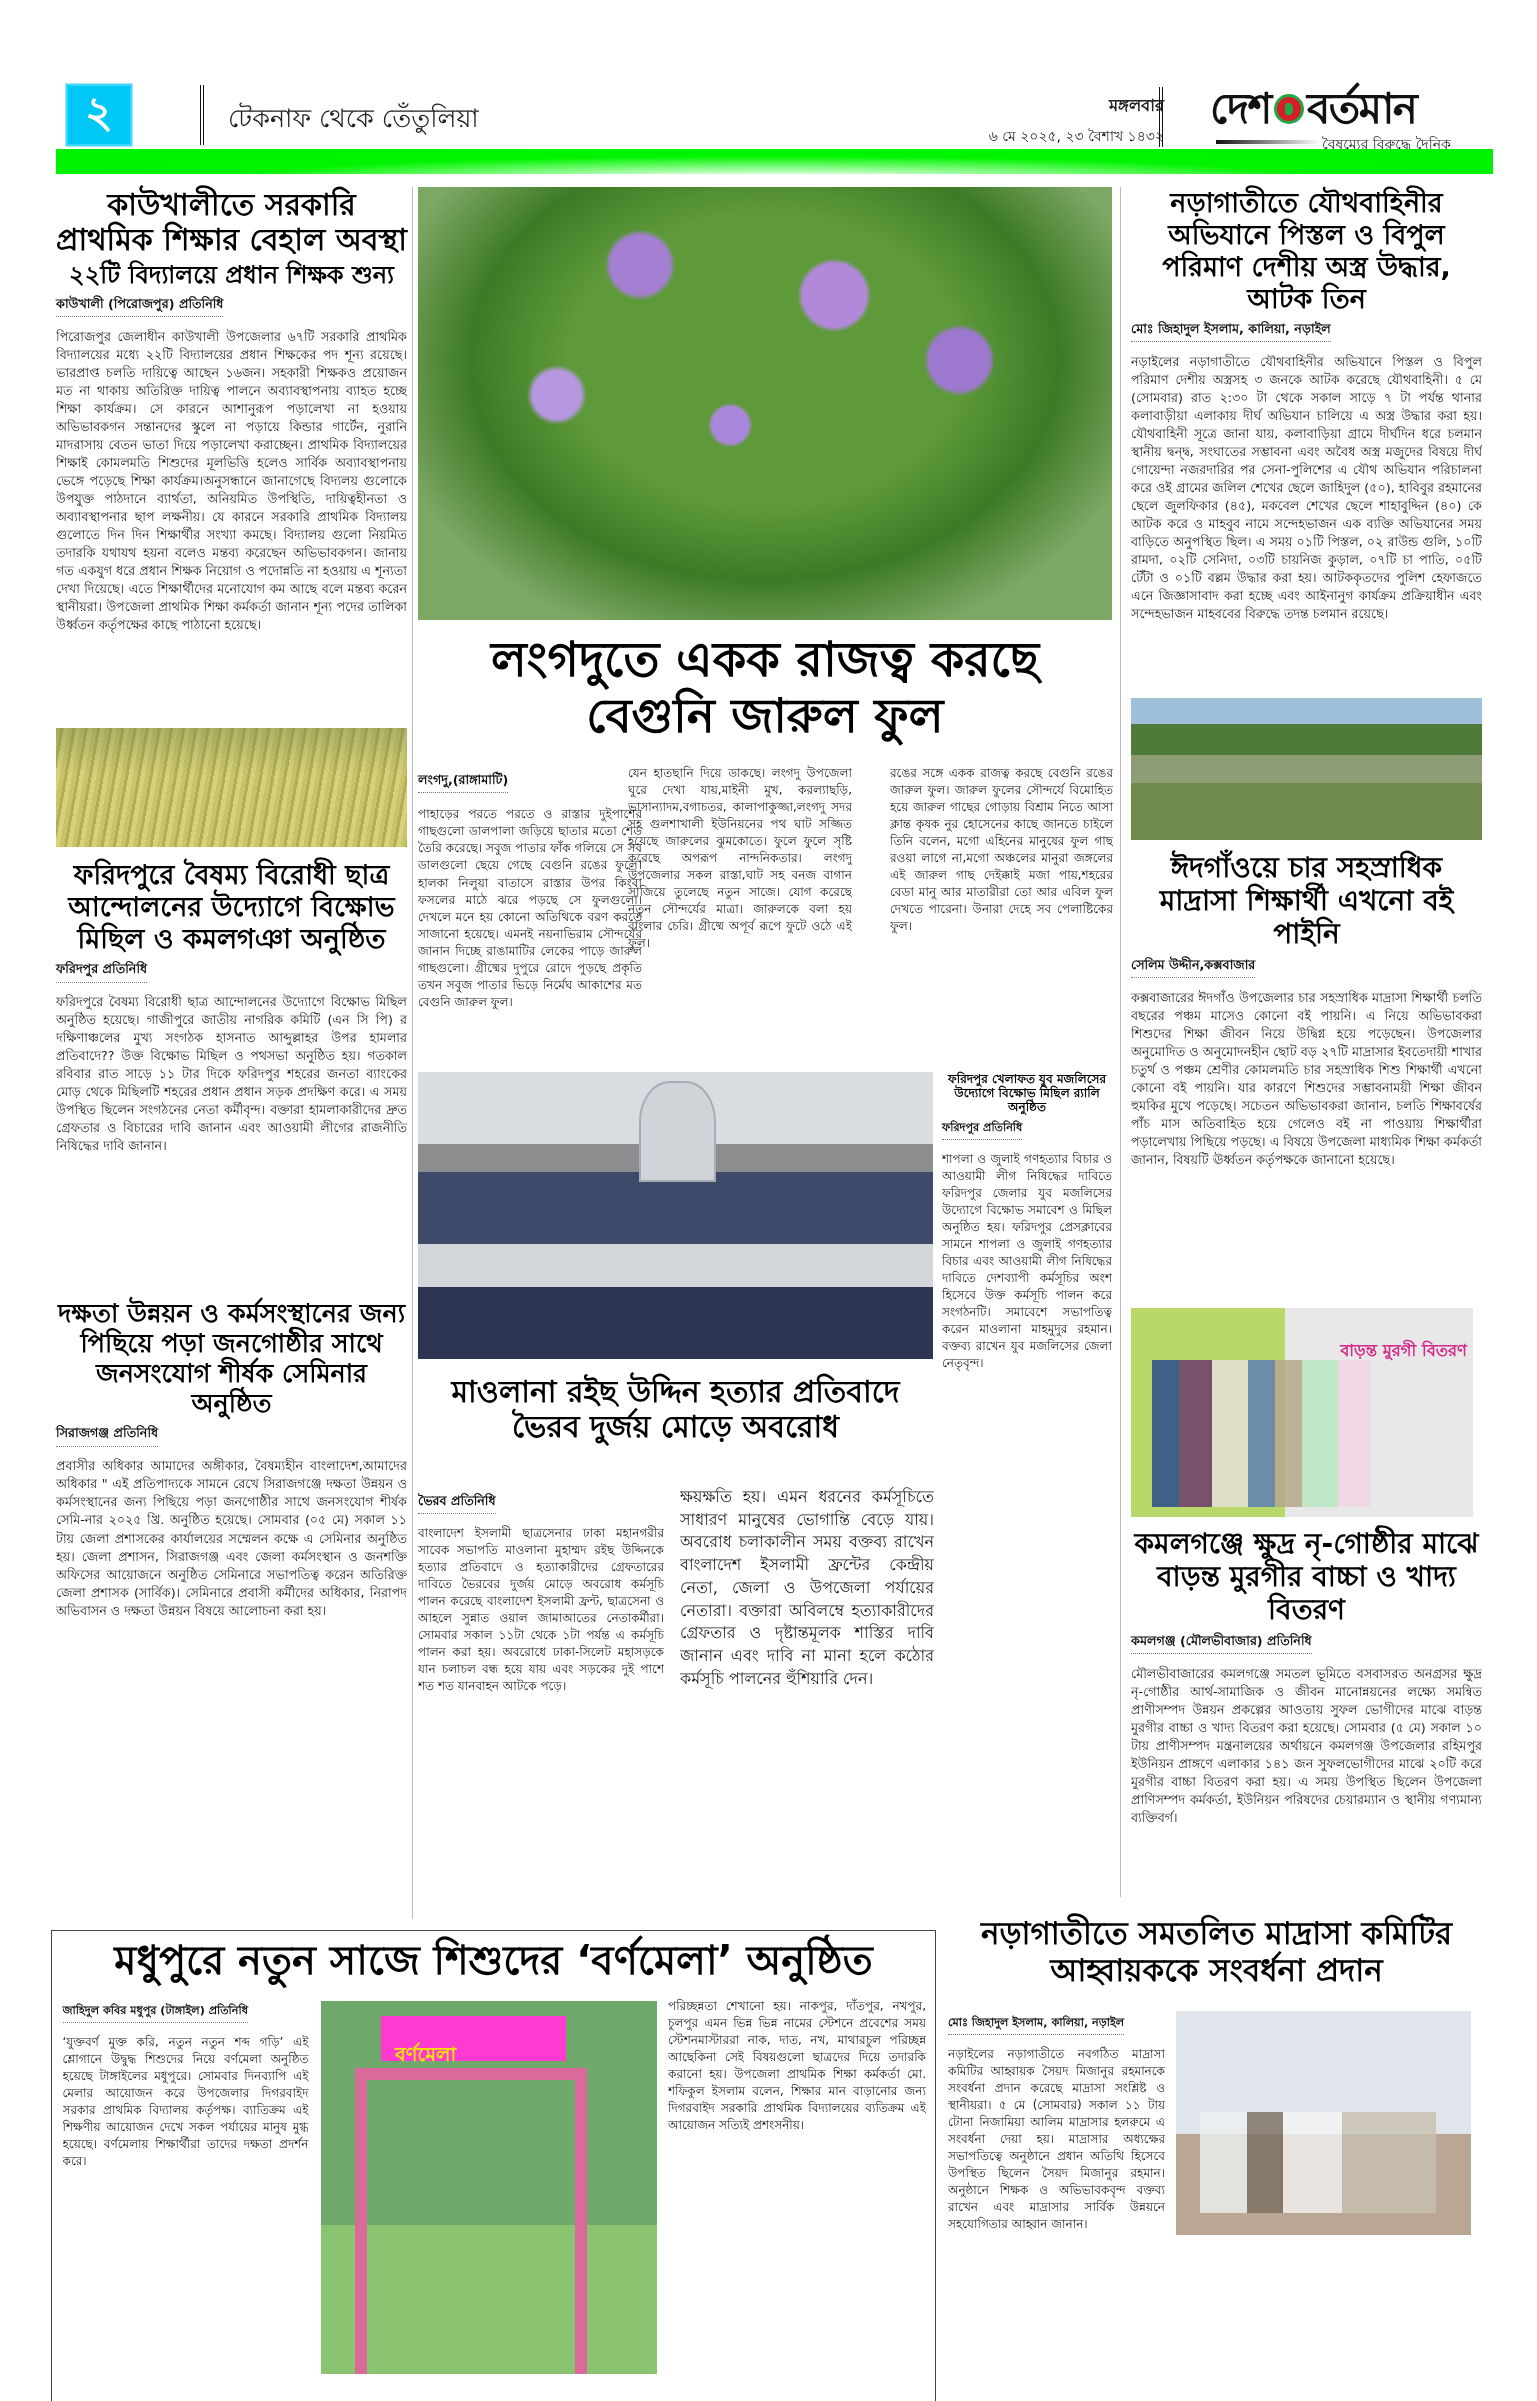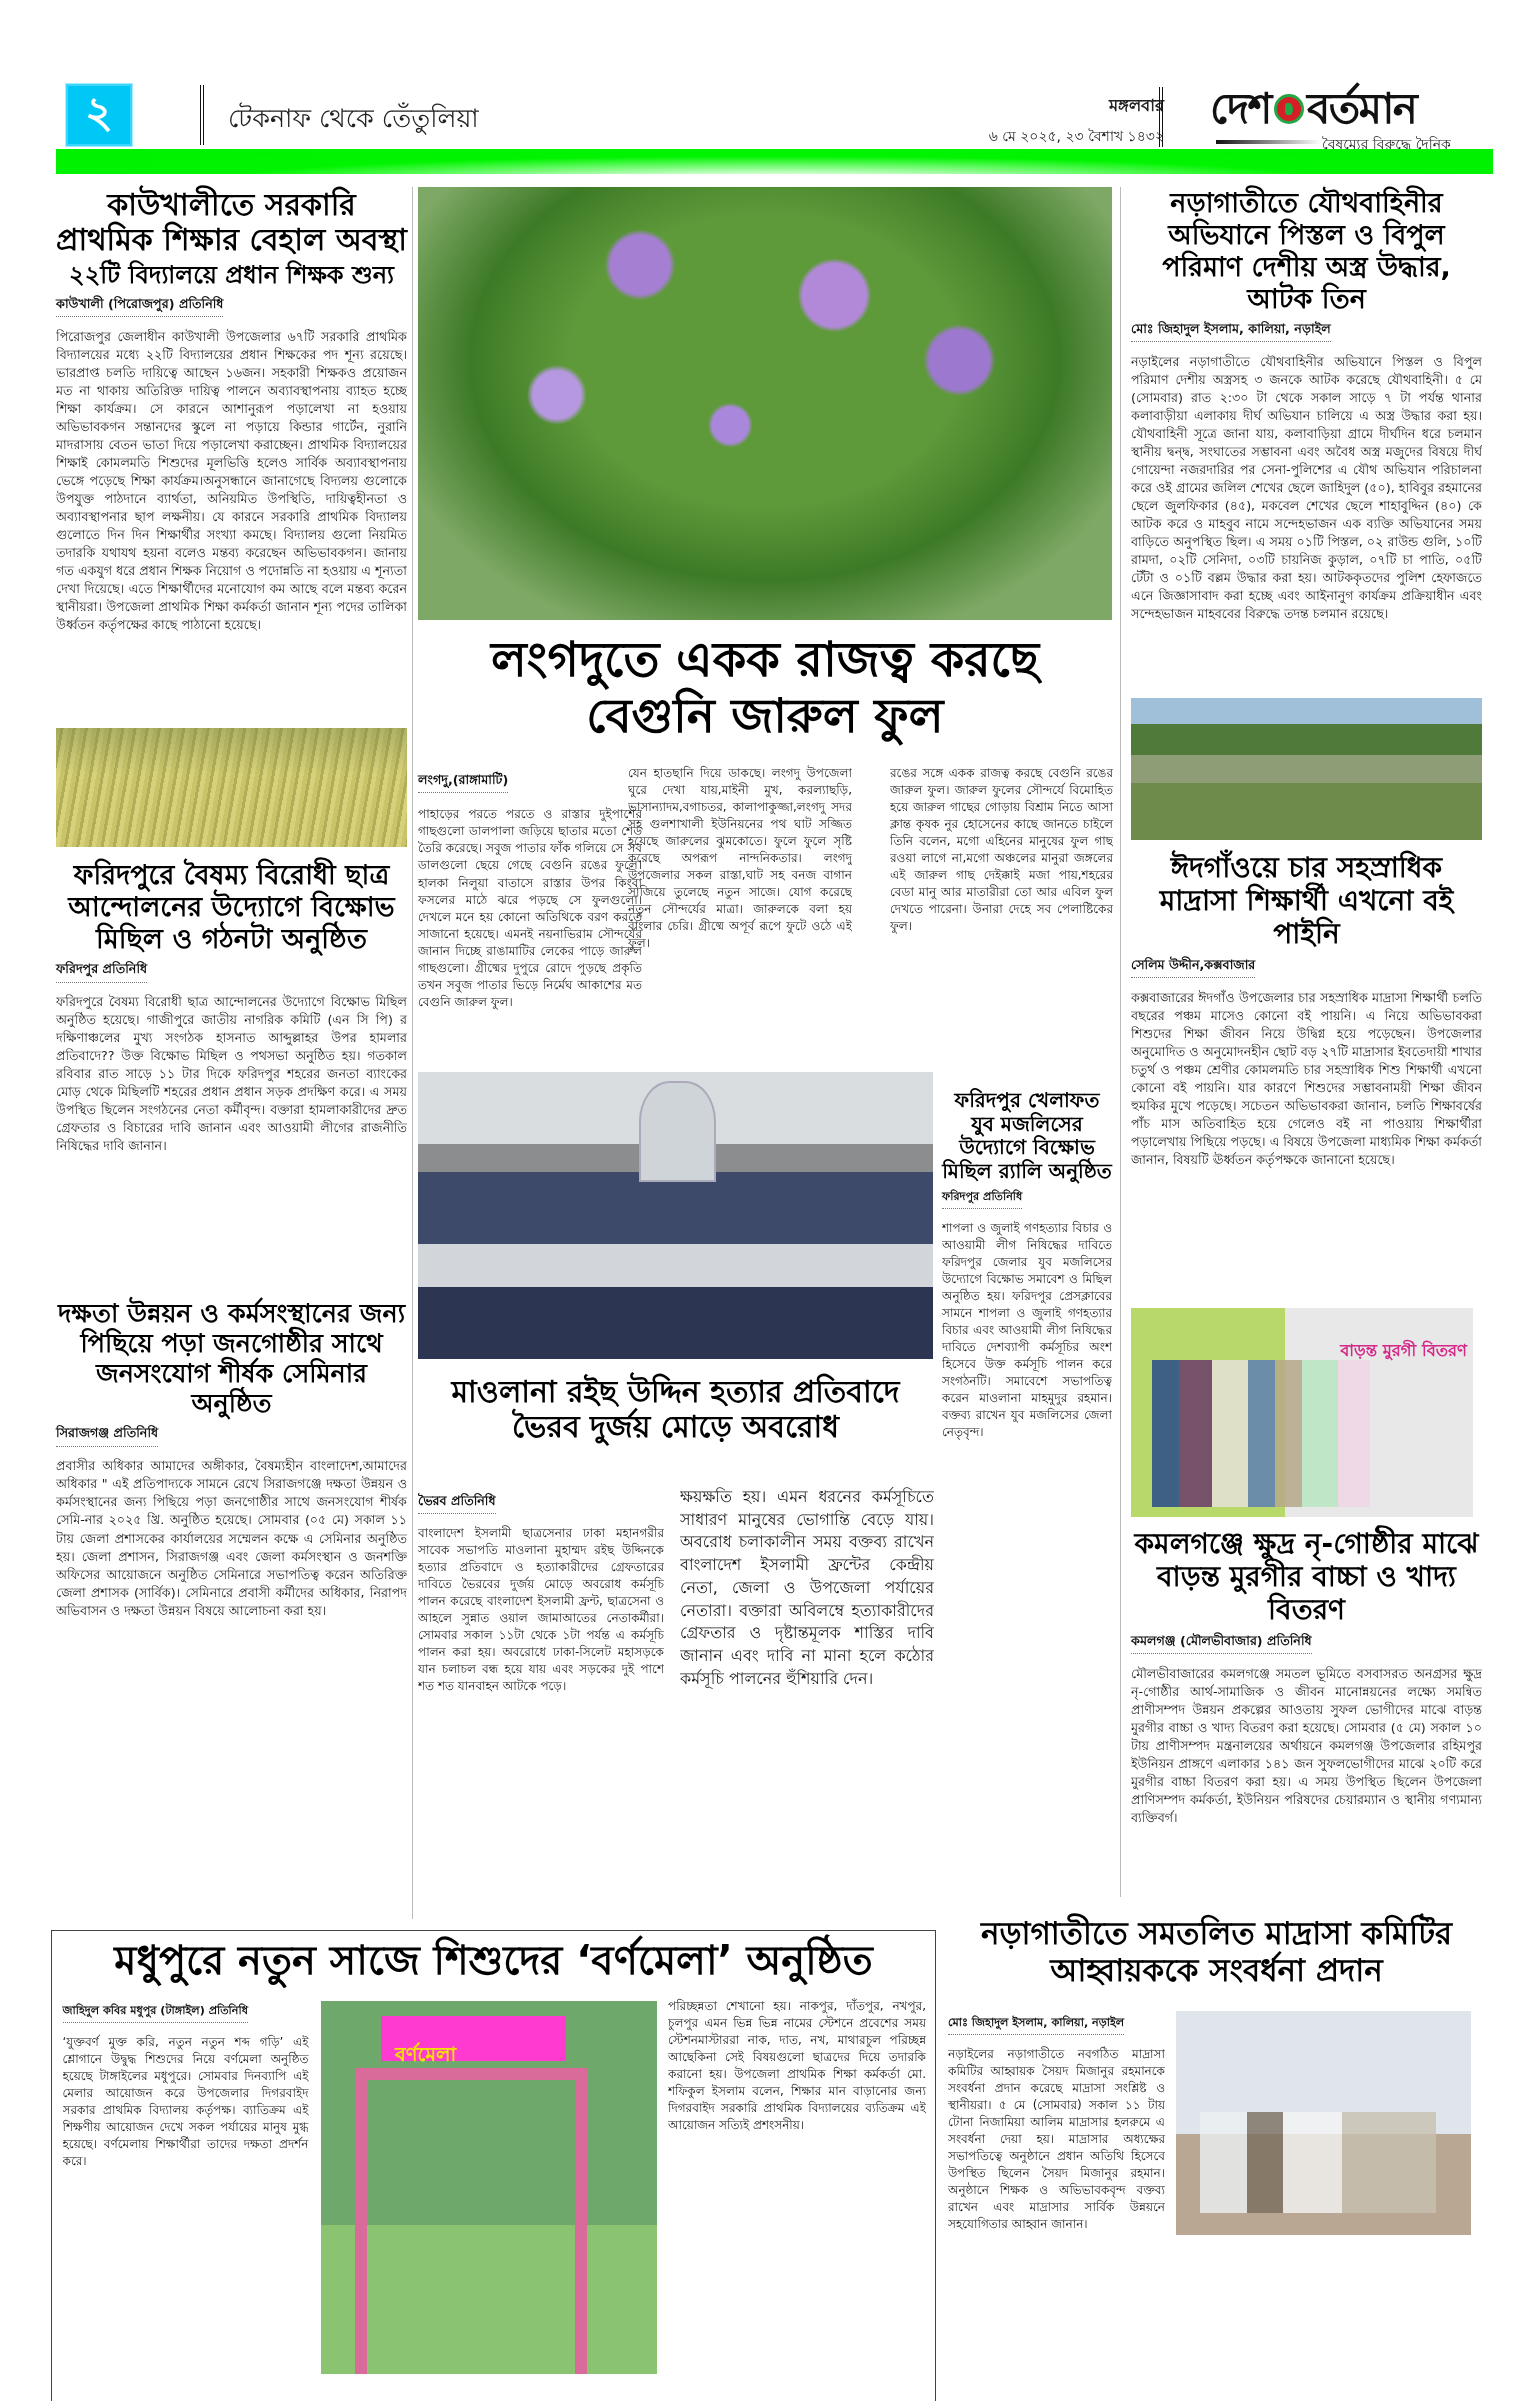--- a/index.html
+++ b/index.html
@@ -79,21 +79,21 @@
 
 <div class="abs" style="left:56px; top:187px; width:351px;">
   <div class="headline" style="font-size:30px;">কাউখালীতে সরকারি প্রাথমিক শিক্ষার বেহাল অবস্থা</div>
   <div class="headline" style="font-size:24px; margin-top:3px;">২২টি বিদ্যালয়ে প্রধান শিক্ষক শুন্য</div>
   <div class="byline">কাউখালী (পিরোজপুর) প্রতিনিধি</div>
   <div class="body" style="height:351px; overflow:hidden;">পিরোজপুর জেলাধীন কাউখালী উপজেলার ৬৭টি সরকারি প্রাথমিক বিদ্যালয়ের মধ্যে ২২টি বিদ্যালয়ের প্রধান শিক্ষকের পদ শূন্য রয়েছে। ভারপ্রাপ্ত চলতি দায়িত্বে আছেন ১৬জন। সহকারী শিক্ষকও প্রয়োজন মত না থাকায় অতিরিক্ত দায়িত্ব পালনে অব্যাবস্থাপনায় ব্যাহত হচ্ছে শিক্ষা কার্যক্রম। সে কারনে আশানুরূপ পড়ালেখা না হওয়ায় অভিভাবকগন সন্তানদের স্কুলে না পড়ায়ে কিন্ডার গার্টেন, নুরানি মাদরাসায় বেতন ভাতা দিয়ে পড়ালেখা করাচ্ছেন। প্রাথমিক বিদ্যালয়ের শিক্ষাই কোমলমতি শিশুদের মূলভিত্তি হলেও সার্বিক অব্যাবস্থাপনায় ভেঙ্গে পড়েছে শিক্ষা কার্যক্রম।অনুসন্ধানে জানাগেছে বিদ্যলয় গুলোকে উপযুক্ত পাঠদানে ব্যার্থতা, অনিয়মিত উপস্থিতি, দায়িত্বহীনতা ও অব্যাবস্থাপনার ছাপ লক্ষনীয়। যে কারনে সরকারি প্রাথমিক বিদ্যালয় গুলোতে দিন দিন শিক্ষার্থীর সংখ্যা কমছে। বিদ্যালয় গুলো নিয়মিত তদারকি যথাযথ হয়না বলেও মন্তব্য করেছেন অভিভাবকগন। জানায় গত একযুগ ধরে প্রধান শিক্ষক নিয়োগ ও পদোন্নতি না হওয়ায় এ শূন্যতা দেখা দিয়েছে। এতে শিক্ষার্থীদের মনোযোগ কম আছে বলে মন্তব্য করেন স্থানীয়রা। উপজেলা প্রাথমিক শিক্ষা কর্মকর্তা জানান শূন্য পদের তালিকা উর্ধ্বতন কর্তৃপক্ষের কাছে পাঠানো হয়েছে।</div>
 </div>
 <div class="abs photo ph-field" style="left:56px; top:728px; width:351px; height:119px; position:absolute;"></div>
 
 <div class="abs" style="left:56px; top:859px; width:351px;">
-  <div class="headline" style="font-size:27px;">ফরিদপুরে বৈষম্য বিরোধী ছাত্র আন্দোলনের উদ্যোগে বিক্ষোভ মিছিল ও গঠনটা অনুষ্ঠিত</div>
+  <div class="headline" style="font-size:27px;">ফরিদপুরে বৈষম্য বিরোধী ছাত্র আন্দোলনের উদ্যোগে বিক্ষোভ মিছিল ও কমলগঞা অনুষ্ঠিত</div>
   <div class="byline">ফরিদপুর প্রতিনিধি</div>
   <div class="body" style="height:246px; overflow:hidden;">ফরিদপুরে বৈষম্য বিরোধী ছাত্র আন্দোলনের উদ্যোগে বিক্ষোভ মিছিল অনুষ্ঠিত হয়েছে। গাজীপুরে জাতীয় নাগরিক কমিটি (এন সি পি) র দক্ষিণাঞ্চলের মুখ্য সংগঠক হাসনাত আব্দুল্লাহর উপর হামলার প্রতিবাদে?? উক্ত বিক্ষোভ মিছিল ও পথসভা অনুষ্ঠিত হয়। গতকাল রবিবার রাত সাড়ে ১১ টার দিকে ফরিদপুর শহরের জনতা ব্যাংকের মোড় থেকে মিছিলটি শহরের প্রধান প্রধান সড়ক প্রদক্ষিণ করে। এ সময় উপস্থিত ছিলেন সংগঠনের নেতা কর্মীবৃন্দ। বক্তারা হামলাকারীদের দ্রুত গ্রেফতার ও বিচারের দাবি জানান এবং আওয়ামী লীগের রাজনীতি নিষিদ্ধের দাবি জানান।</div>
 </div>
 
 <div class="abs" style="left:56px; top:1299px; width:351px;">
   <div class="headline" style="font-size:25.4px;">দক্ষতা উন্নয়ন ও কর্মসংস্থানের জন্য পিছিয়ে পড়া জনগোষ্ঠীর সাথে জনসংযোগ শীর্ষক সেমিনার অনুষ্ঠিত</div>
   <div class="byline">সিরাজগঞ্জ প্রতিনিধি</div>
   <div class="body" style="height:478px; overflow:hidden;">প্রবাসীর অধিকার আমাদের অঙ্গীকার, বৈষম্যহীন বাংলাদেশ,আমাদের অধিকার " এই প্রতিপাদ্যকে সামনে রেখে সিরাজগঞ্জে দক্ষতা উন্নয়ন ও কর্মসংস্থানের জন্য পিছিয়ে পড়া জনগোষ্ঠীর সাথে জনসংযোগ শীর্ষক সেমি-নার ২০২৫ খ্রি. অনুষ্ঠিত হয়েছে। সোমবার (০৫ মে) সকাল ১১ টায় জেলা প্রশাসকের কার্যালয়ের সম্মেলন কক্ষে এ সেমিনার অনুষ্ঠিত হয়। জেলা প্রশাসন, সিরাজগঞ্জ এবং জেলা কর্মসংস্থান ও জনশক্তি অফিসের আয়োজনে অনুষ্ঠিত সেমিনারে সভাপতিত্ব করেন অতিরিক্ত জেলা প্রশাসক (সার্বিক)। সেমিনারে প্রবাসী কর্মীদের অধিকার, নিরাপদ অভিবাসন ও দক্ষতা উন্নয়ন বিষয়ে আলোচনা করা হয়।</div>
 </div>
 
@@ -111,21 +111,21 @@
 <div class="abs" style="left:628px; top:765px; width:224px;">
   <div class="body" style="font-size:12px; height:299px; overflow:hidden;">যেন হাতছানি দিয়ে ডাকছে। লংগদু উপজেলা ঘুরে দেখা যায়,মাইনী মুখ, করল্যাছড়ি, ভাসান্যাদম,বগাচতর, কালাপাকুজ্জা,লংগদু সদর সহ গুলশাখালী ইউনিয়নের পথ ঘাট সজ্জিত হয়েছে জারুলের ঝুমকোতে। ফুলে ফুলে সৃষ্টি করেছে অপরূপ নান্দনিকতার। লংগদু উপজেলার সকল রাস্তা,ঘাট সহ বনজ বাগান সাজিয়ে তুলেছে নতুন সাজে। যোগ করেছে নতুন সৌন্দর্যের মাত্রা। জারুলকে বলা হয় বাংলার চেরি। গ্রীষ্মে অপূর্ব রূপে ফুটে ওঠে এই ফুল।</div>
 </div>
 <div class="abs" style="left:890px; top:765px; width:223px;">
   <div class="body" style="font-size:12px; height:299px; overflow:hidden;">রঙের সঙ্গে একক রাজত্ব করছে বেগুনি রঙের জারুল ফুল। জারুল ফুলের সৌন্দর্যে বিমোহিত হয়ে জারুল গাছের গোড়ায় বিশ্রাম নিতে আসা ক্লান্ত কৃষক নুর হোসেনের কাছে জানতে চাইলে তিনি বলেন, মগো এহিনের মানুষের ফুল গাছ রওয়া লাগে না,মগো অঞ্চলের মানুরা জঙ্গলের এই জারুল গাছ দেইক্কাই মজা পায়,শহরের বেডা মানু আর মাতারীরা তো আর এবিল ফুল দেখতে পারেনা। উনারা দেহে সব পেলাষ্টিকের ফুল।</div>
 </div>
 
 <div class="abs photo ph-protest" style="left:418px; top:1072px; width:515px; height:287px; position:absolute;"></div>
 
 <div class="abs" style="left:942px; top:1072px; width:170px;">
-  <div class="headline" style="font-size:20px;margin-top:17px;">ফরিদপুর খেলাফত যুব মজলিসের উদ্যোগে বিক্ষোভ মিছিল র‍্যালি অনুষ্ঠিত</div>
+  <div class="headline" style="font-size:12px;">ফরিদপুর খেলাফত যুব মজলিসের উদ্যোগে বিক্ষোভ মিছিল র‍্যালি অনুষ্ঠিত</div>
   <div class="byline" style="font-size:11.2px;">ফরিদপুর প্রতিনিধি</div>
   <div class="body" style="font-size:12px; height:769px; overflow:hidden;">শাপলা ও জুলাই গণহত্যার বিচার ও আওয়ামী লীগ নিষিদ্ধের দাবিতে ফরিদপুর জেলার যুব মজলিসের উদ্যোগে বিক্ষোভ সমাবেশ ও মিছিল অনুষ্ঠিত হয়। ফরিদপুর প্রেসক্লাবের সামনে শাপলা ও জুলাই গণহত্যার বিচার এবং আওয়ামী লীগ নিষিদ্ধের দাবিতে দেশব্যাপী কর্মসূচির অংশ হিসেবে উক্ত কর্মসূচি পালন করে সংগঠনটি। সমাবেশে সভাপতিত্ব করেন মাওলানা মাহমুদুর রহমান। বক্তব্য রাখেন যুব মজলিসের জেলা নেতৃবৃন্দ।</div>
 </div>
 
 <div class="abs" style="left:418px; top:1374px; width:515px;">
   <div class="headline" style="font-size:30px;">মাওলানা রইছ উদ্দিন হত্যার প্রতিবাদে ভৈরব দুর্জয় মোড়ে অবরোধ</div>
 </div>
 <div class="abs" style="left:418px; top:1486px; width:246px;">
   <div class="byline">ভৈরব প্রতিনিধি</div>
   <div class="body" style="font-size:12px; height:388px; overflow:hidden;">বাংলাদেশ ইসলামী ছাত্রসেনার ঢাকা মহানগরীর সাবেক সভাপতি মাওলানা মুহাম্মদ রইছ উদ্দিনকে হত্যার প্রতিবাদে ও হত্যাকারীদের গ্রেফতারের দাবিতে ভৈরবের দুর্জয় মোড়ে অবরোধ কর্মসূচি পালন করেছে বাংলাদেশ ইসলামী ফ্রন্ট, ছাত্রসেনা ও আহলে সুন্নাত ওয়াল জামাআতের নেতাকর্মীরা। সোমবার সকাল ১১টা থেকে ১টা পর্যন্ত এ কর্মসূচি পালন করা হয়। অবরোধে ঢাকা-সিলেট মহাসড়কে যান চলাচল বন্ধ হয়ে যায় এবং সড়কের দুই পাশে শত শত যানবাহন আটকে পড়ে।</div>

